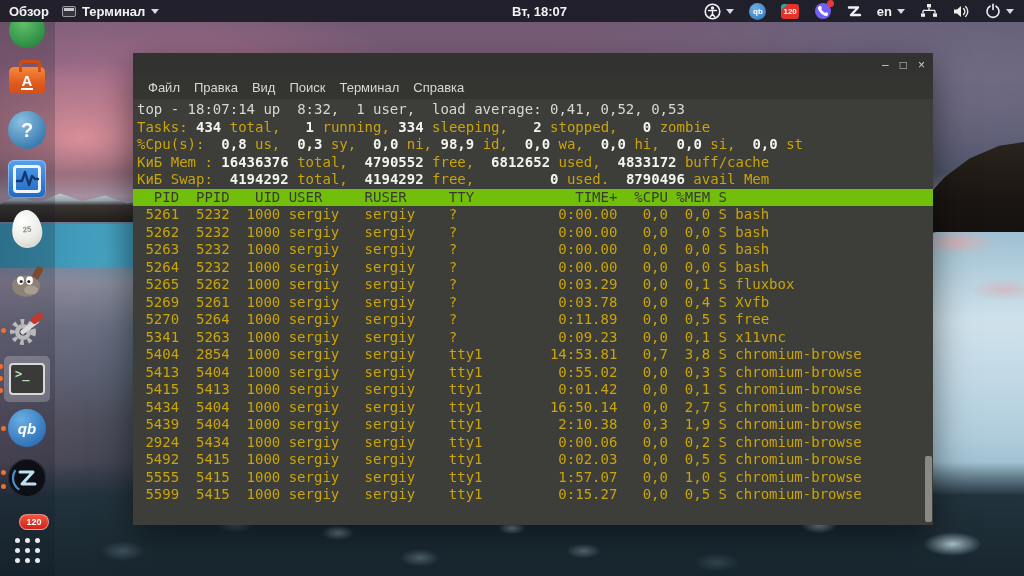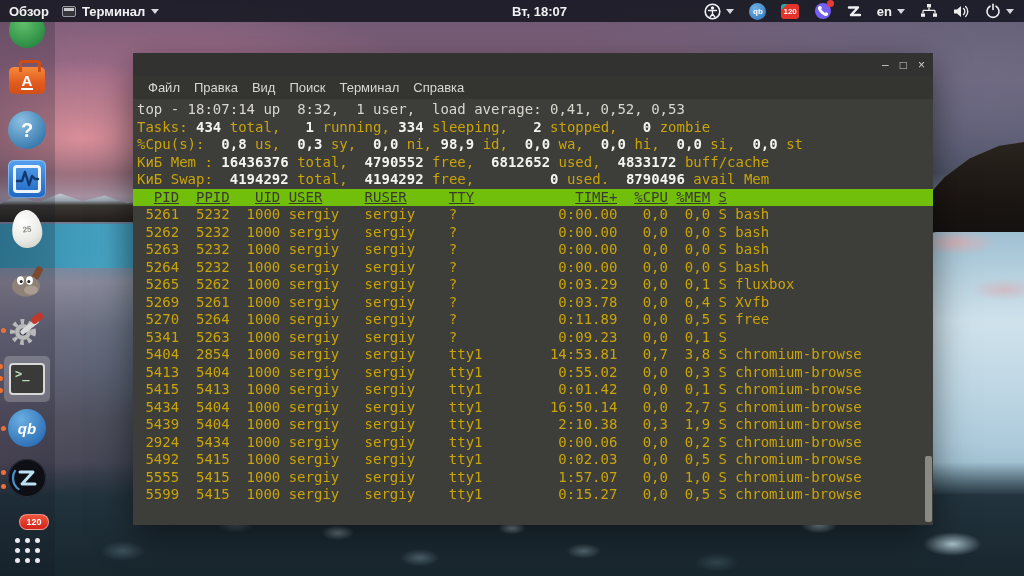--- a/index.html
+++ b/index.html
@@ -137,21 +137,21 @@
   .seg.p { color:#ece4c0; font-weight:700; }
   .seg.cursor { display:inline-block; width:7px; height:14px; border:1px solid #cfcfc8;
     vertical-align:-2px; margin-left:1px; }
   .prow { display:grid; grid-template-columns:5ch 6ch 6ch 9ch 10ch 9ch 12ch 6ch 5ch 2ch 1fr;
     height:17.5px; padding-left:4px; }
   .prow span { white-space:pre; overflow:hidden; }
   .prow span:nth-of-type(1), .prow span:nth-of-type(2), .prow span:nth-of-type(3) { text-align:right; }
   .prow span:nth-of-type(4), .prow span:nth-of-type(5), .prow span:nth-of-type(6) { padding-left:1ch; }
   .prow span:nth-of-type(7), .prow span:nth-of-type(8), .prow span:nth-of-type(9) { text-align:right; }
   .prow span:nth-of-type(10), .prow span:nth-of-type(11) { padding-left:1ch; }
-  .prow.header { background:#72bf0b; color:#3a3a32;text-decoration:underline; }
+  .prow.header { background:#72bf0b; color:#3a3a32; }
   .rows .prow { color:#c9a40a; }
   .scroll-thumb { position:absolute; right:1px; top:403px; width:7px; height:66px;
     background:#8a8a85; border-radius:2px; }
 </style>
 </head>
 <body>
 
 <div class="stage">
 
   <div class="wallpaper">
@@ -448,20 +448,21 @@
             <span>5341</span>
             <span>5263</span>
             <span>1000</span>
             <span>sergiy</span>
             <span>sergiy</span>
             <span>?</span>
             <span>0:09.23</span>
             <span>0,0</span>
             <span>0,1</span>
             <span>S</span>
+            <span>x11vnc</span>
           </div>
 
           <div class="prow">
             <span>5404</span>
             <span>2854</span>
             <span>1000</span>
             <span>sergiy</span>
             <span>sergiy</span>
             <span>tty1</span>
             <span>14:53.81</span>

